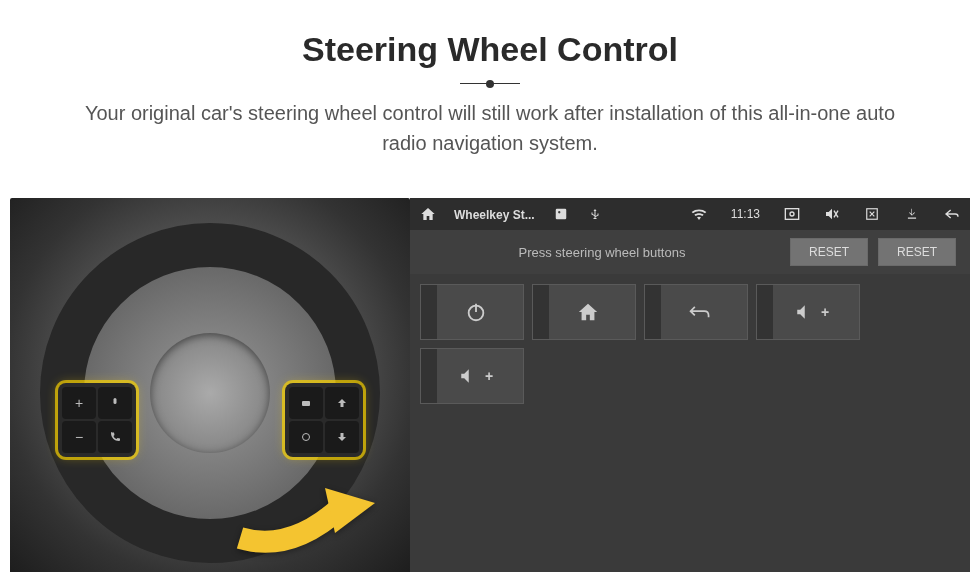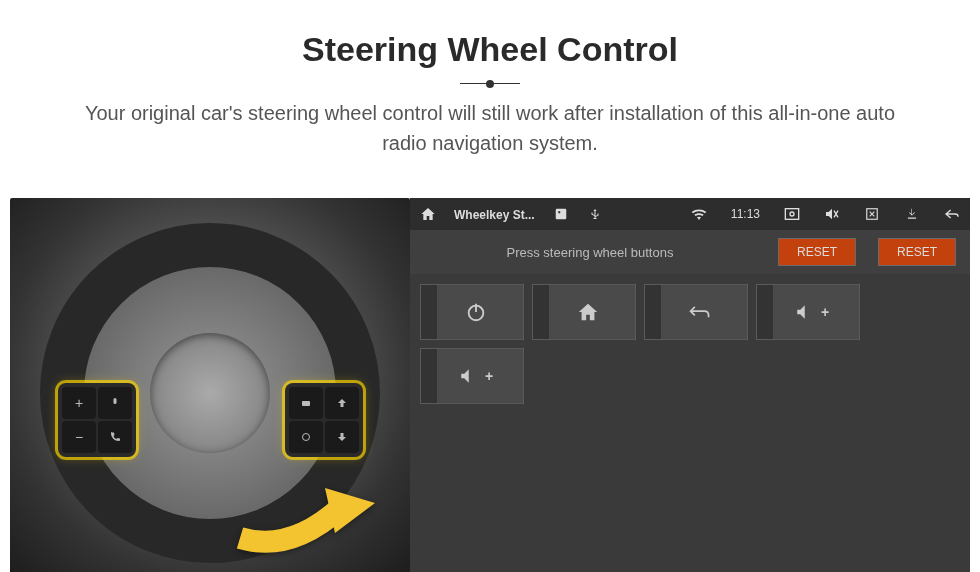--- a/index.html
+++ b/index.html
@@ -17,23 +17,23 @@
 .btn-cluster.left{left:48px;top:185px}
 .btn-cluster.right{left:275px;top:185px}
 .sw-btn{background:#1a1a1a;border-radius:4px;display:flex;align-items:center;justify-content:center;color:#bbb;font-size:14px}
 .arrow{position:absolute;left:220px;top:280px;width:150px;height:70px}
 .arrow svg{filter:drop-shadow(0 2px 3px rgba(0,0,0,.4))}
 .screen{flex:1;height:390px;background:#3a3a3a;display:flex;flex-direction:column}
 .statusbar{height:32px;background:#2d2d2d;display:flex;align-items:center;padding:0 10px;color:#ddd;font-size:12px;gap:10px}
 .sb-left{display:flex;align-items:flex-end;gap:18px}
 .sb-right{margin-left:auto;display:flex;align-items:center;gap:24px}
 .sb-icon{width:16px;height:16px;display:flex;align-items:center;justify-content:center}
-.toolbar{height:44px;background:#3f3f3f;display:flex;align-items:center;padding:0 14px;gap:22px}
+.toolbar{height:44px;background:#3f3f3f;display:flex;align-items:center;padding:0 14px;gap:10px}
 .instruction{flex:1;text-align:center;color:#bbb;font-size:13px}
-.tb-btn{height:28px;padding:0 18px;background:#c2410c;border:1px solid #6a6a6a;color:#ddd;font-size:12px;display:flex;align-items:center;cursor:pointer}
+.tb-btn{height:28px;padding:0 18px;background:#737373;border:1px solid #6a6a6a;color:#ddd;font-size:12px;display:flex;align-items:center;cursor:pointer}
 .grid{display:flex;gap:8px;padding:10px;flex-wrap:wrap}
 .action-btn{width:104px;height:56px;background:#4a4a4a;border:1px solid #5a5a5a;display:flex;align-items:center;justify-content:center;color:#ccc;cursor:pointer;position:relative}
 .action-btn .bar{position:absolute;left:0;top:0;bottom:0;width:16px;background:#333}
 .action-btn svg{margin-left:8px}
 .vol{font-size:14px;font-weight:bold;margin-left:8px}
 </style>
 </head>
 <body>
 
 <div class="header">

